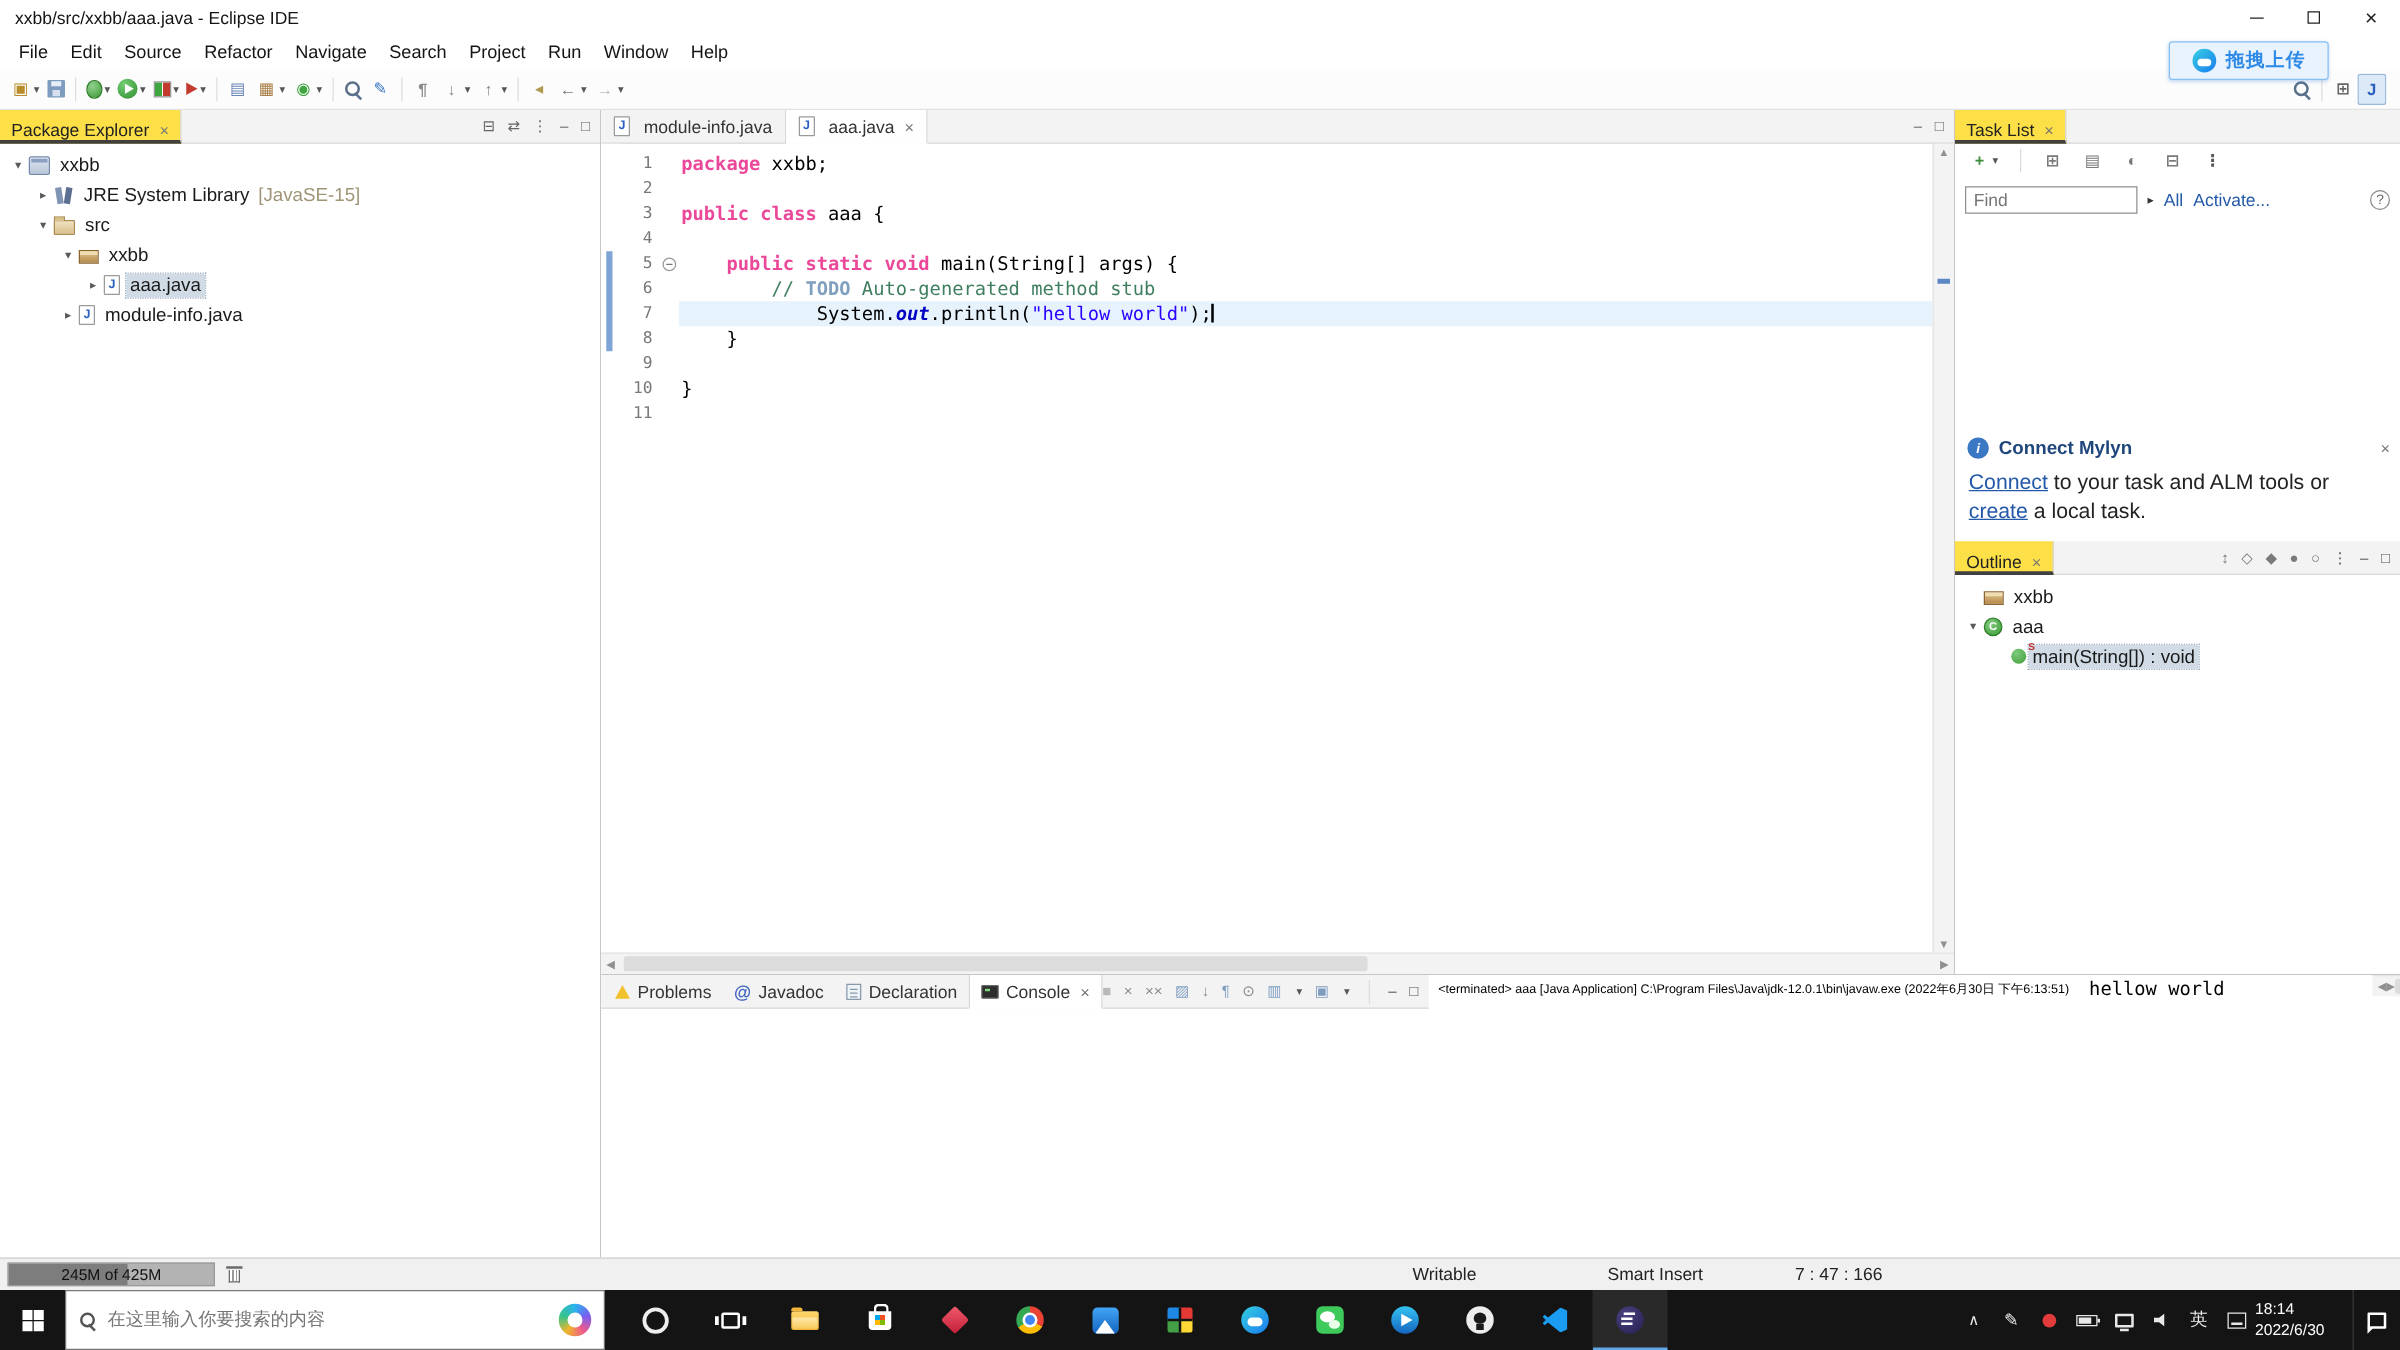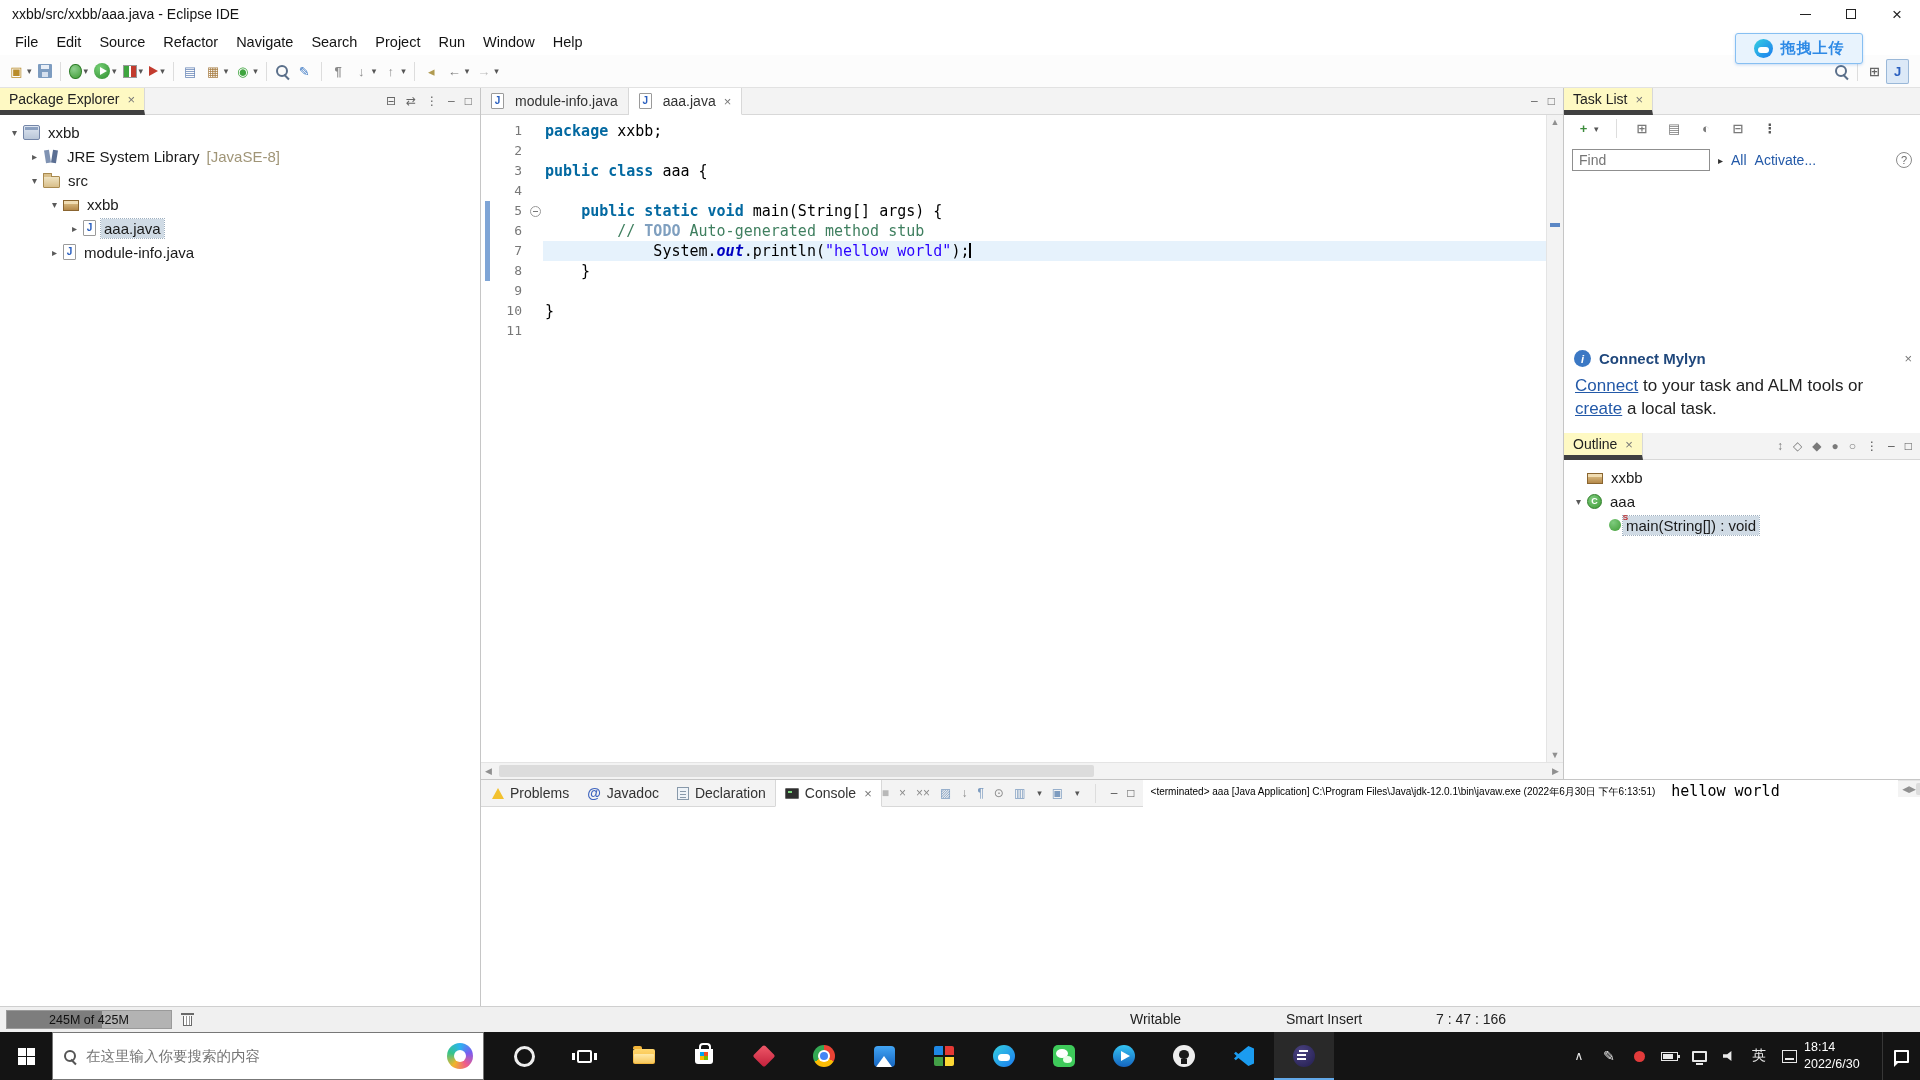--- a/index.html
+++ b/index.html
@@ -37,21 +37,21 @@
   .art-bug{width:13px;height:15px;border-radius:50% / 55%;background:radial-gradient(circle at 35% 30%,#8fd08f,#3f9c35);border:1px solid #2e7d28}
   .art-coverage{width:14px;height:13px;border:1px solid #999;background:linear-gradient(to right,#3fa53f 0 45%,#fff 45% 55%,#c23b2e 55% 100%)}
   .art-ext{width:0;height:0;border-left:9px solid #c23b2e;border-top:5px solid transparent;border-bottom:5px solid transparent}
   .art-mag{position:relative;width:15px;height:15px}
   .art-mag::before{content:"";position:absolute;left:1px;top:1px;width:8px;height:8px;border:2px solid #5a6f8a;border-radius:50%}
   .art-mag::after{content:"";position:absolute;right:0;bottom:1px;width:7px;height:2px;background:#5a6f8a;transform:rotate(45deg)}
 
   
   .workbench{flex:1;display:flex;min-height:0}
   .view-header{height:27px;background:#f3f3f3;border-bottom:1px solid #d8d8d8;display:flex;align-items:stretch;flex:none}
-  .view-tab{display:flex;align-items:center;gap:6px;padding:0 9px;background:#fef9c3;border-right:1px solid #d8d8d8;font-size:14px;color:#222;margin-bottom:-1px;border-bottom:5px solid #404040}
+  .view-tab{display:flex;align-items:flex-end;gap:6px;padding:0 9px;background:#fde047;border-right:1px solid #d8d8d8;font-size:14px;color:#222;margin-bottom:-1px;border-bottom:3px solid #404040}
   .vt-close{font-size:13px;color:#777;margin-left:2px}
   .hdr-icons{margin-left:auto;display:flex;align-items:center;gap:10px;padding-right:8px}
   .hdr-ic{font-size:12px;color:#666;line-height:1}
 
   
   .pkg-panel{width:481px;flex:none;border-right:1px solid #c6c6c6;display:flex;flex-direction:column;background:#fff}
   .tree{padding-top:5px;font-size:15px;overflow:hidden}
   .tree-row{height:24px;display:flex;align-items:center}
   .tw-arrow{width:17px;text-align:center;color:#5a5a5a;font-size:10px;flex:none}
   .tw-icon{margin-right:5px;flex:none}
@@ -90,21 +90,21 @@
   .ruler-nums{width:32px;flex:none;padding-top:6px;text-align:right;color:#787878;
     font-family:"DejaVu Sans Mono","Liberation Mono",monospace;font-size:13px}
   .ln{height:20px;line-height:20px;padding-right:5px}
   .ruler-fold{width:16px;flex:none;padding-top:6px}
   .fold-cell{height:20px;display:flex;align-items:center;justify-content:center}
   .fold-minus{width:11px;height:11px;border:1px solid #999;border-radius:50%;background:#fff;position:relative}
   .fold-minus::after{content:"";position:absolute;left:2px;right:2px;top:4px;height:1px;background:#777}
   .code{flex:1;padding-top:6px;overflow:hidden;font-family:"DejaVu Sans Mono","Liberation Mono",monospace;font-size:15px}
   .code-line{height:20px;line-height:20px;white-space:pre;padding-left:2px}
   .code-line.current{background:#e6f2fc}
-  .tk-kw{color:#0369a1;font-weight:bold}
+  .tk-kw{color:#ec4899;font-weight:bold}
   .tk-pl{color:#000}
   .tk-cm{color:#3f7f5f}
   .tk-todo{color:#7f9fbf;font-weight:bold}
   .tk-str{color:#2a00ff}
   .tk-sf{color:#0000c0;font-weight:bold;font-style:italic}
   .caret-bar{display:inline-block;width:2px;height:15px;background:#000;vertical-align:-2px}
   .ed-vscroll{width:17px;flex:none;background:#f3f3f3;border-left:1px solid #e4e4e4;display:flex;flex-direction:column;align-items:center;justify-content:space-between;padding:2px 0;position:relative}
   .sc-arrow{font-size:9px;color:#909090}
   .ov-mark{position:absolute;left:3px;top:108px;width:10px;height:4px;background:#5b87c5}
   .hscroll{height:17px;flex:none;background:#f3f3f3;border-top:1px solid #e4e4e4;display:flex;align-items:center;position:relative}
@@ -367,21 +367,21 @@
       <div class="tree" id="pkg-tree">
           <div class="tree-row" style="padding-left: 6px;">
             <span class="tw-arrow">▾</span>
             <span class="tw-icon ic-project"></span>
             <span class="tw-label">xxbb</span>
           </div>
           <div class="tree-row" style="padding-left: 26px;">
             <span class="tw-arrow">▸</span>
             <span class="tw-icon ic-library"></span>
             <span class="tw-label">JRE System Library</span>
-            <span class="tw-suffix">[JavaSE-8]</span>
+            <span class="tw-suffix">[JavaSE-15]</span>
           </div>
           <div class="tree-row" style="padding-left: 26px;">
             <span class="tw-arrow">▾</span>
             <span class="tw-icon ic-src"></span>
             <span class="tw-label">src</span>
           </div>
           <div class="tree-row" style="padding-left: 46px;">
             <span class="tw-arrow">▾</span>
             <span class="tw-icon ic-package"></span>
             <span class="tw-label">xxbb</span>

